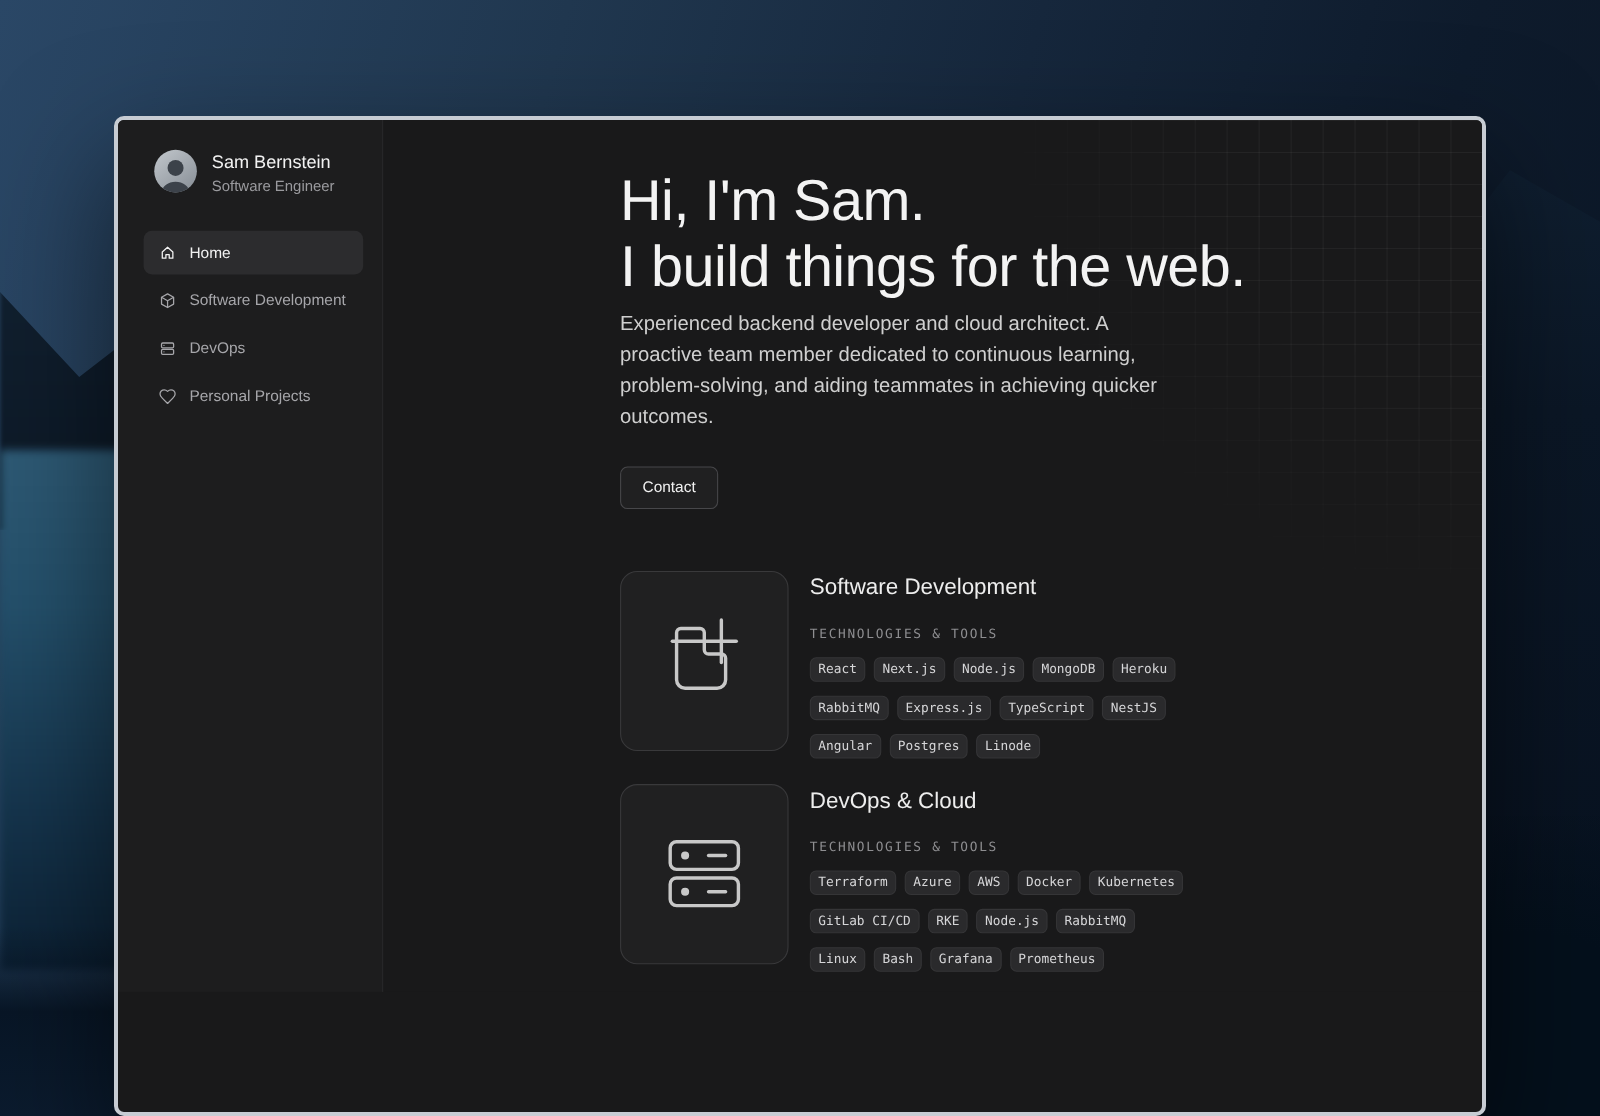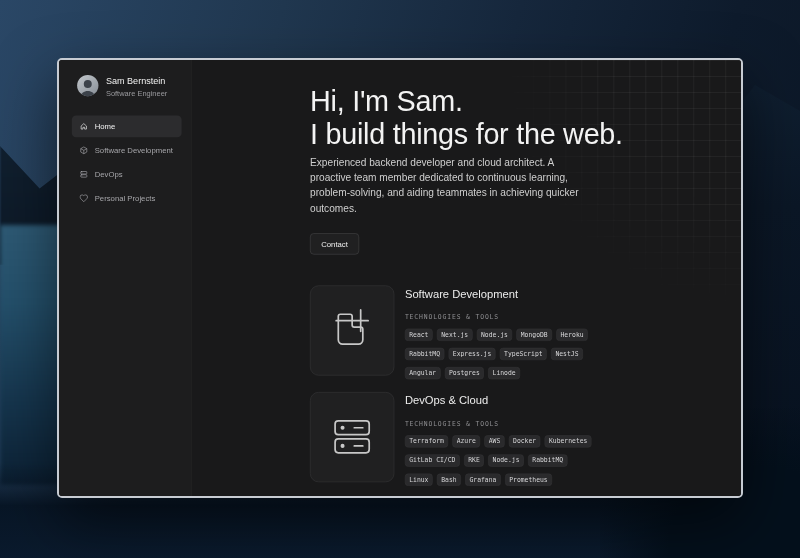--- a/index.html
+++ b/index.html
@@ -17,21 +17,21 @@
     background:linear-gradient(180deg,#102032 0%,#0b1726 35%,#081220 100%);
     clip-path:polygon(0 16%,40% 7%,100% 13%,100% 100%,0 100%); }
   .wp-water-left { position:absolute; left:0; top:225px; width:72px; height:260px;
     background:linear-gradient(180deg,#2e5a75 0%,#24506b 30%,#15344c 70%,#0c2134 100%); filter:blur(2px); }
   .wp-water-bottom { position:absolute; left:0; bottom:0; width:100%; height:95px;
     background:linear-gradient(180deg,rgba(8,17,28,0) 0%,#081626 45%,#0b1b2e 100%); }
   .wp-rocks { position:absolute; right:0; bottom:0; width:200px; height:150px;
     background:radial-gradient(ellipse at 80% 90%,#04101c 40%,rgba(4,16,28,0) 75%); }
 
   
-  .window { position:absolute; left:57px; top:58px; width:686px; height:440px;
+  .window { position:absolute; left:57px; top:58px; width:686px; height:500px;
     border:2px solid #c7ccd3; border-radius:5px; overflow:hidden; background:#19191a;
     box-shadow:0 24px 60px rgba(0,0,0,.55); }
   .win-scale { width:1280px; height:818px; transform:scale(0.533); transform-origin:0 0;
     display:flex; color:#e8e8e8; }
 
   
   .sidebar { width:249px; min-width:249px; height:100%; background:#1d1d1e;
     border-right:1px solid #2c2c2e; padding:28px 18px 0 24px; }
   .profile { display:flex; gap:14px; align-items:flex-start; padding-left:10px; }
   .avatar { width:40px; height:40px; border-radius:50%; overflow:hidden; flex:none;

